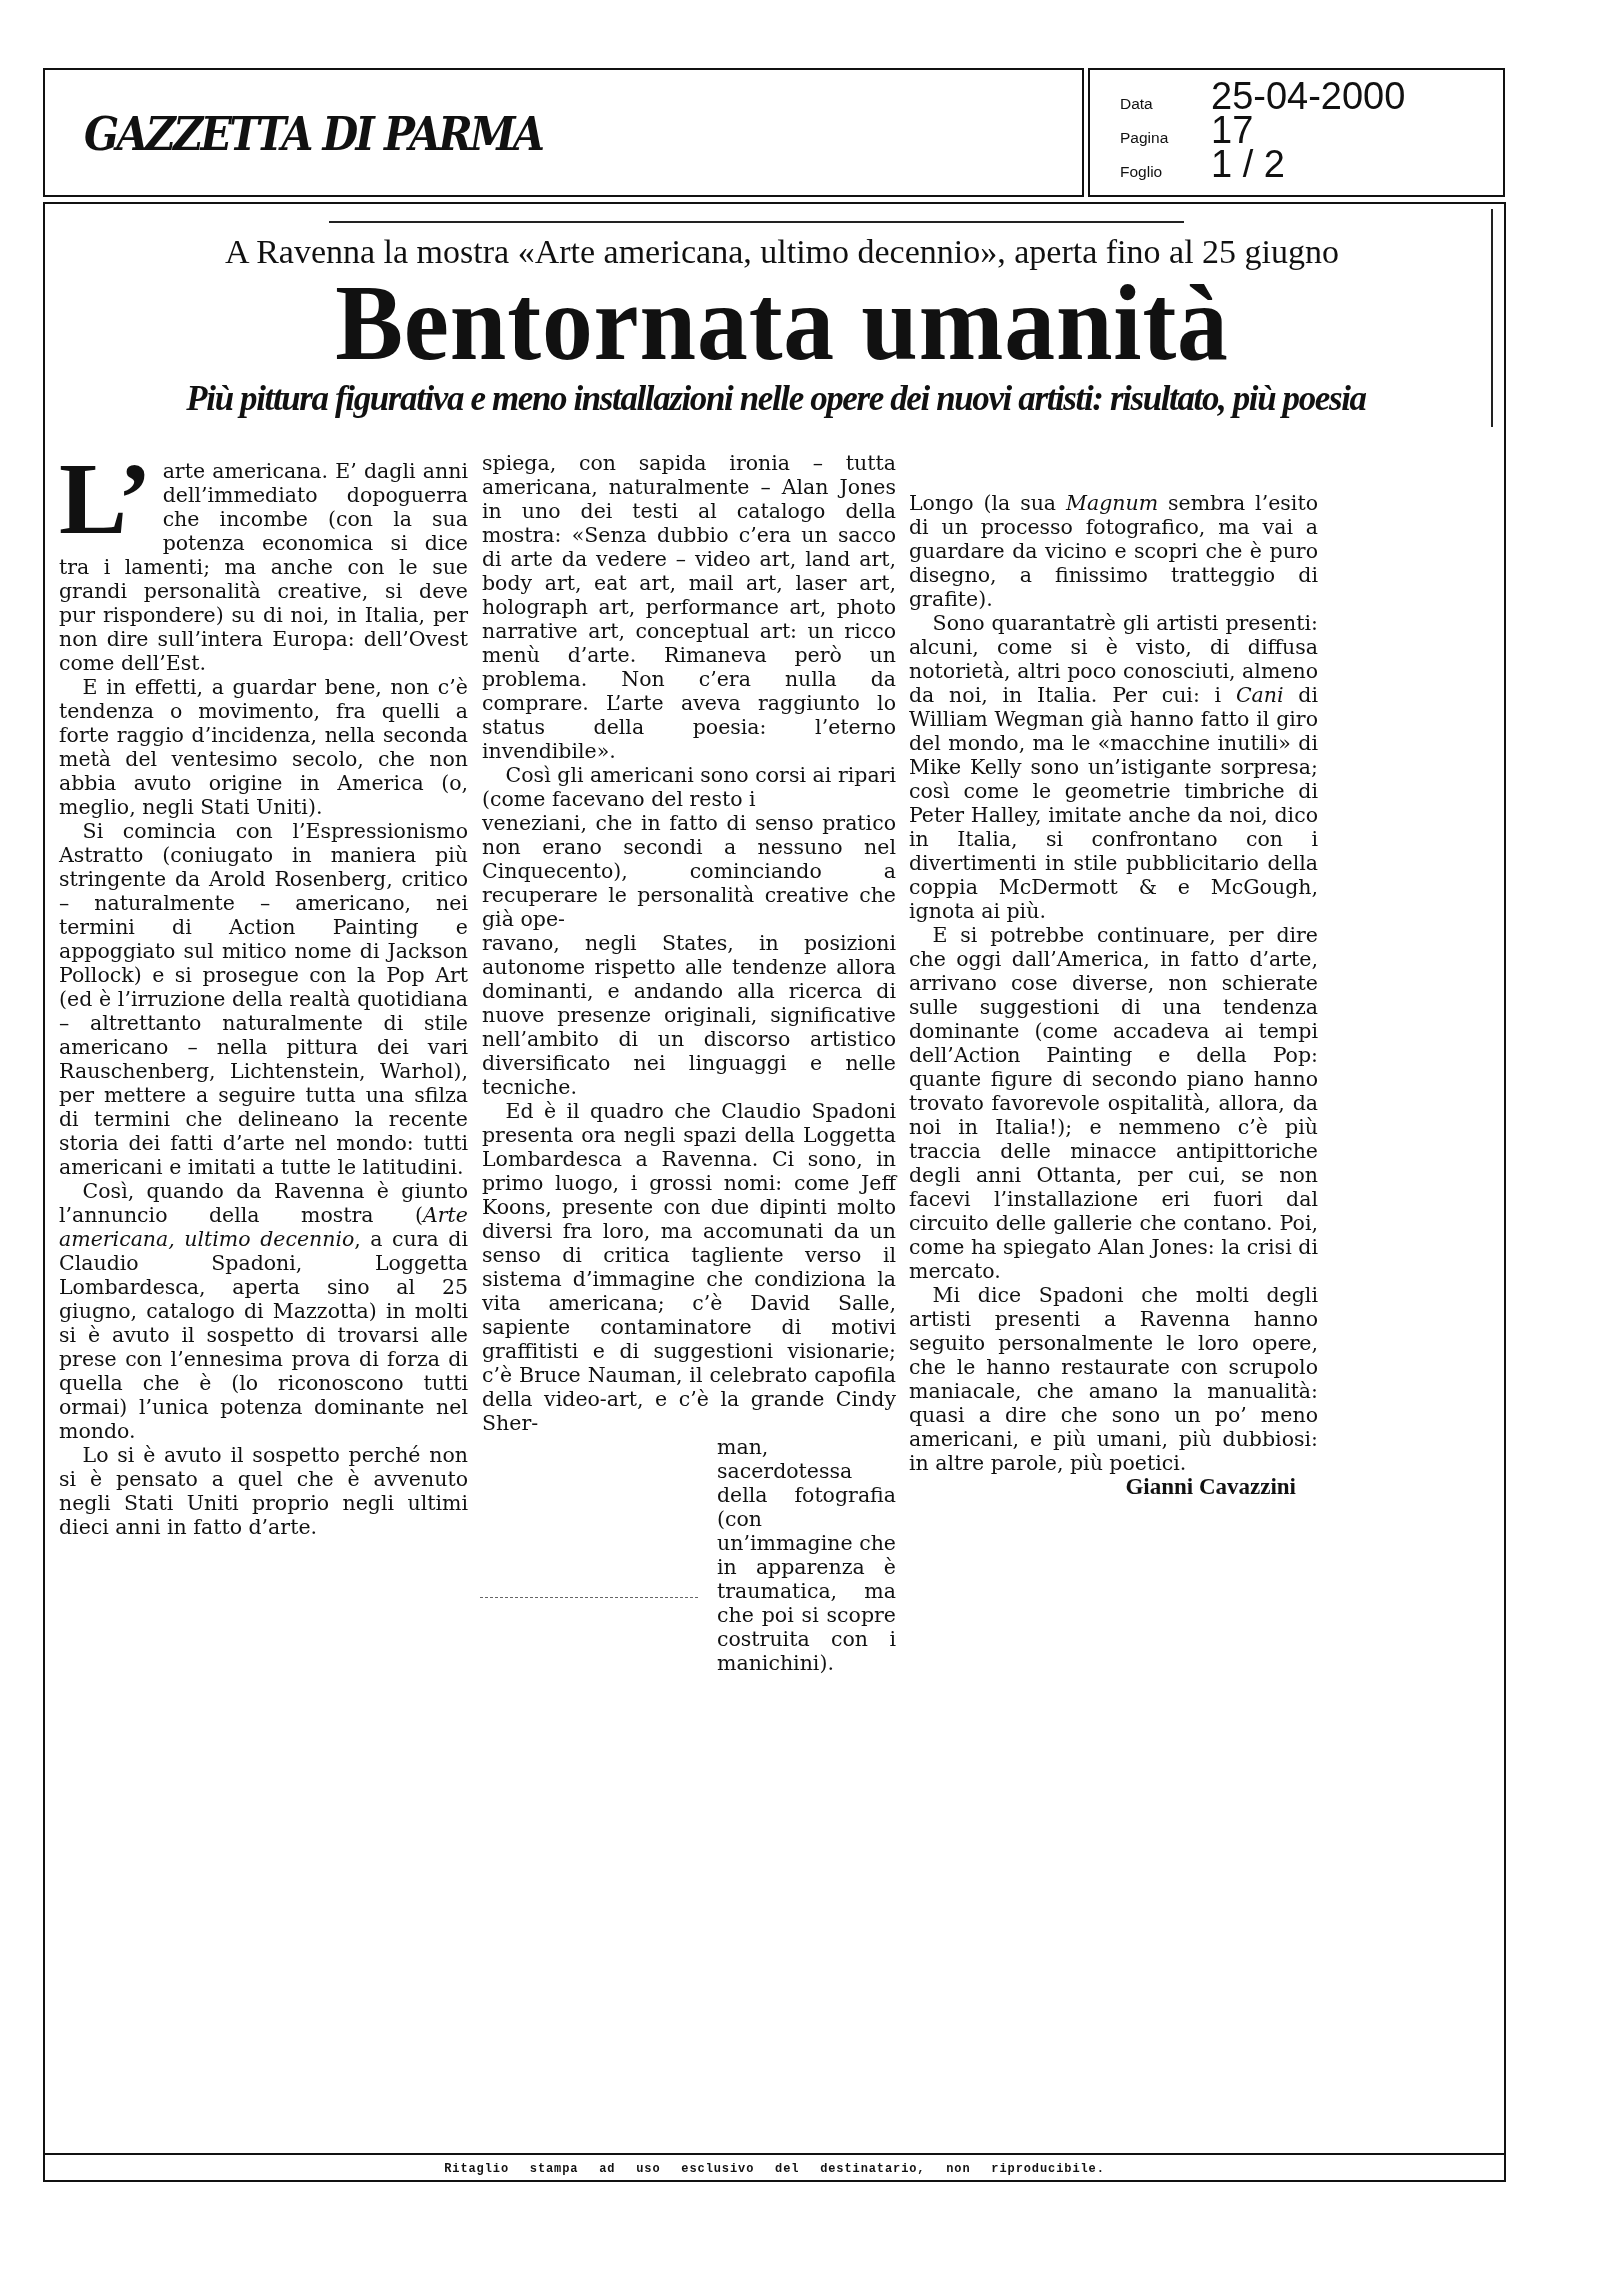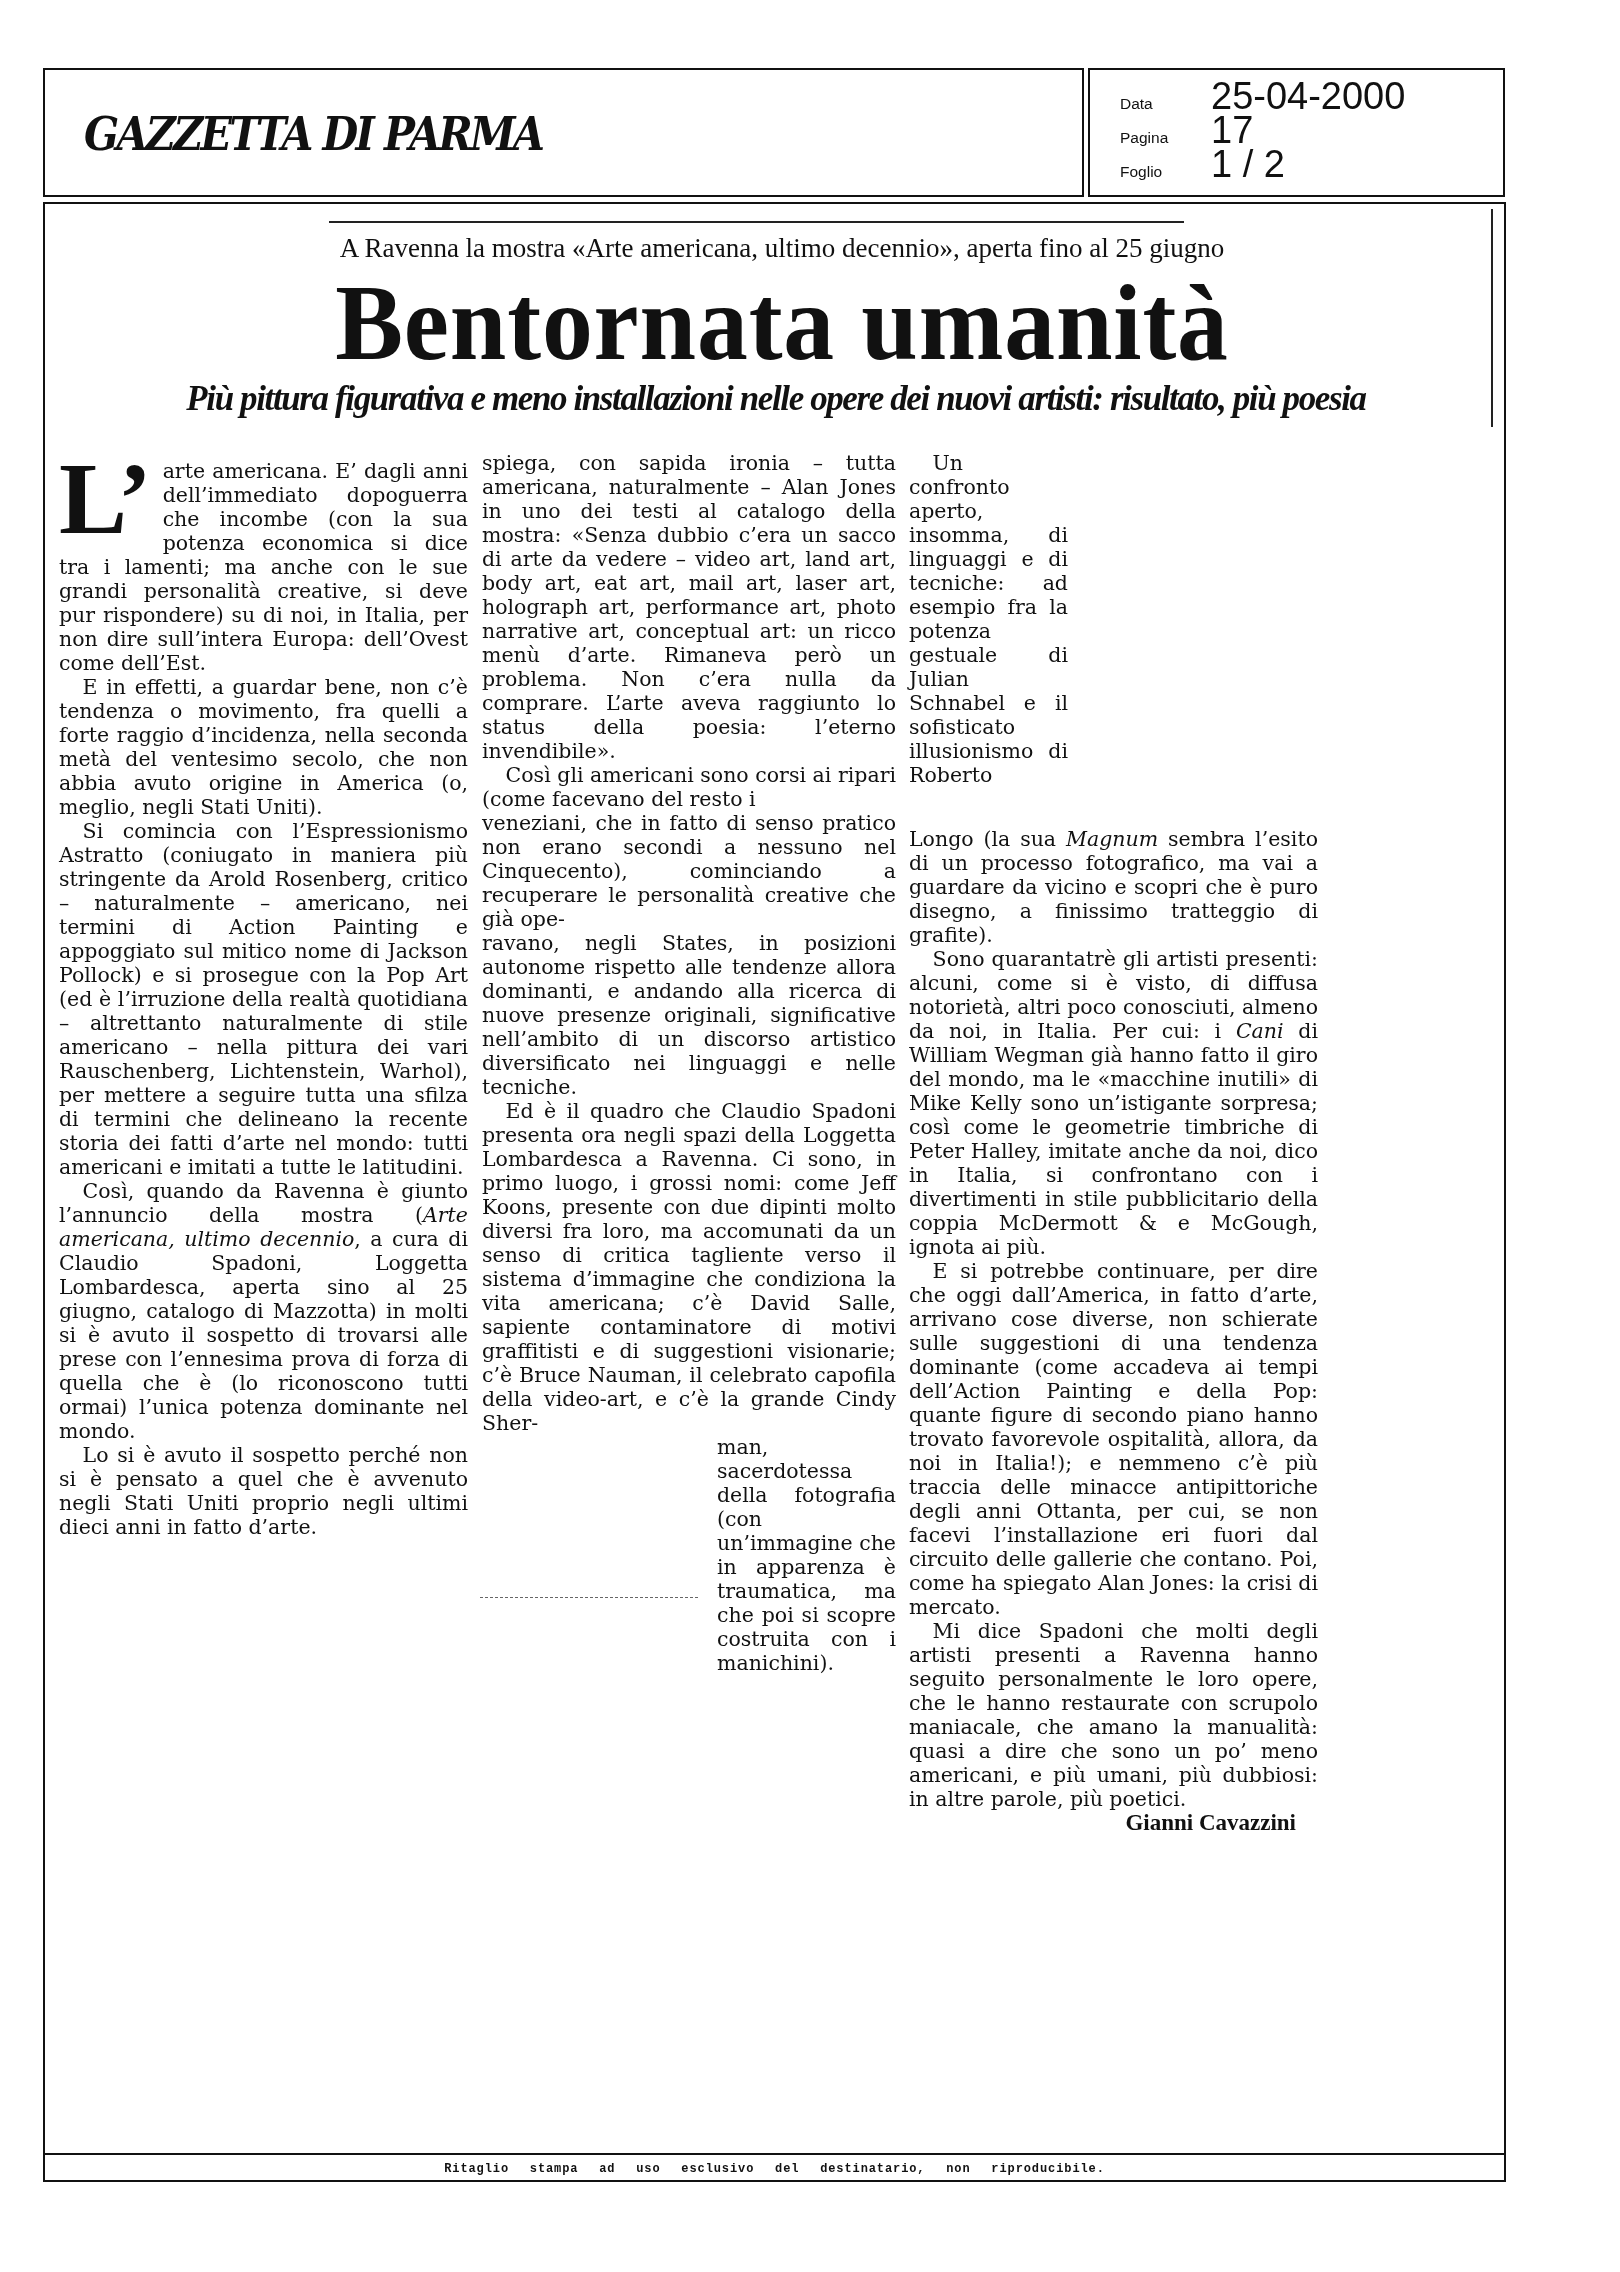--- a/index.html
+++ b/index.html
@@ -12,21 +12,21 @@
     display:flex; align-items:center; justify-content:center; }
   #footer span { font-family:"Liberation Mono", monospace; font-weight:bold; font-size:12px; letter-spacing:0.9px; word-spacing:12.7px; }
   #masthead { position:absolute; left:84px; top:107px; font-family:"DejaVu Serif", serif; font-weight:bold; font-style:italic;
     font-size:42px; letter-spacing:-2.7px; transform:scaleX(0.98) scaleY(1.1); transform-origin:left top; }
   .meta-row { position:absolute; left:1120px; display:flex; align-items:baseline; font-family:"Liberation Sans", sans-serif; }
   .meta-label { width:91px; font-size:15.5px; }
   .meta-value { font-size:38px; }
   #meta-data { top:75px; } #meta-page { top:109px;justify-content:space-between; } #meta-sheet { top:143px; }
   #top-rule { position:absolute; left:329px; top:221px; width:855px; height:1.8px; background:#222; }
   #right-rule { position:absolute; left:1491px; top:209px; width:1.8px; height:218px; background:#222; }
-  #kicker { position:absolute; left:0; width:1564px; top:233px; text-align:center; font-family:"Liberation Serif", serif; font-size:27px; }
+  #kicker { position:absolute; left:0; width:1564px; top:233px; text-align:center; font-family:"Liberation Serif", serif; font-size:34px; }
   #headline { position:absolute; left:0; width:1564px; top:262px; text-align:center; font-family:"Liberation Serif", serif; font-weight:bold;
     font-size:107px; letter-spacing:0.9px; transform:scaleX(0.95); transform-origin:center top; }
   #subhead { position:absolute; left:53px; width:1446px; top:377px; text-align:center; font-family:"Liberation Serif", serif; font-weight:bold;
     font-style:italic; font-size:36px; letter-spacing:-1.4px; transform:scaleX(0.97); transform-origin:center top; white-space:nowrap; }
   .col { position:absolute; font-family:"DejaVu Serif", serif; font-size:20.5px; line-height:24px; text-align:justify; hyphens:manual; }
   .col p { margin:0; text-indent:23.6px; }
   .col p.noind { text-indent:0; }
   .col i { font-style:italic; }
   #c1 { left:59px; top:459px; width:409px; }
   #dropcap { float:left; font-family:"Liberation Serif", serif; font-weight:bold; font-size:102px; line-height:75px; margin:1.8px 11px 0 0; height:73px; }
@@ -79,21 +79,20 @@
   <p class="noind">spiega, con sapida ironia – tutta americana, naturalmente – Alan Jones in uno dei testi al catalogo della mostra: «Senza dubbio c’era un sacco di arte da vedere – video art, land art, body art, eat art, mail art, laser art, holograph art, performance art, photo narrative art, conceptual art: un ricco menù d’arte. Rimaneva però un problema. Non c’era nulla da comprare. L’arte aveva raggiunto lo status della poesia: l’eterno invendibile».</p>
   <p>Così gli americani sono corsi ai ripari (come facevano del resto i</p>
   <p class="noind narrow">veneziani, che in fatto di senso pratico non erano secondi a nessuno nel Cinquecento), cominciando a recuperare le personalità creative che già ope-</p>
   <p class="noind">ravano, negli States, in posizioni autonome rispetto alle tendenze allora dominanti, e andando alla ricerca di nuove presenze originali, significative nell’ambito di un discorso artistico diversificato nei linguaggi e nelle tecniche.</p>
   <p>Ed è il quadro che Claudio Spadoni presenta ora negli spazi della Loggetta Lombardesca a Ravenna. Ci sono, in primo luogo, i grossi nomi: come Jeff Koons, presente con due dipinti molto diversi fra loro, ma accomunati da un senso di critica tagliente verso il sistema d’immagine che condiziona la vita americana; c’è David Salle, sapiente contaminatore di motivi graffitisti e di suggestioni visionarie; c’è Bruce Nauman, il celebrato capofila della video-art, e c’è la grande Cindy Sher-</p>
   <p class="noind narrow" style="margin-left:235px;">man, sacerdotessa della fotografia (con un’immagine che in apparenza è traumatica, ma che poi si scopre costruita con i manichini).</p>
 </div>
 <div id="dash-rule"></div>
 
 <div class="col" id="c3">
-  <p class="narrow-r">Un confronto aperto, insomma, di linguaggi e di tecniche: ad esempio fra la potenza gestuale di Julian Schnabel e il sofisticato illusionismo di Roberto</p>
   <p class="noind" style="margin-top:40px;"><span>Longo (la sua </span><i>Magnum</i><span> sembra l’esito di un processo fotografico, ma vai a guardare da vicino e scopri che è puro disegno, a finissimo tratteggio di grafite).</span></p>
   <p><span>Sono quarantatrè gli artisti presenti: alcuni, come si è visto, di diffusa notorietà, altri poco conosciuti, almeno da noi, in Italia. Per cui: i </span><i>Cani</i><span> di William Wegman già hanno fatto il giro del mondo, ma le «macchine inutili» di Mike Kelly sono un’istigante sorpresa; così come le geometrie timbriche di Peter Halley, imitate anche da noi, dico in Italia, si confrontano con i divertimenti in stile pubblicitario della coppia McDermott &amp; e McGough, ignota ai più.</span></p>
   <p>E si potrebbe continuare, per dire che oggi dall’America, in fatto d’arte, arrivano cose diverse, non schierate sulle suggestioni di una tendenza dominante (come accadeva ai tempi dell’Action Painting e della Pop: quante figure di secondo piano hanno trovato favorevole ospitalità, allora, da noi in Italia!); e nemmeno c’è più traccia delle minacce antipittoriche degli anni Ottanta, per cui, se non facevi l’installazione eri fuori dal circuito delle gallerie che contano. Poi, come ha spiegato Alan Jones: la crisi di mercato.</p>
   <p>Mi dice Spadoni che molti degli artisti presenti a Ravenna hanno seguito personalmente le loro opere, che le hanno restaurate con scrupolo maniacale, che amano la manualità: quasi a dire che sono un po’ meno americani, e più umani, più dubbiosi: in altre parole, più poetici.</p>
   <p class="byline">Gianni Cavazzini</p>
 </div>
 
 <div id="footer">
   <span>Ritaglio stampa ad uso esclusivo del destinatario, non riproducibile.</span>
 </div>

